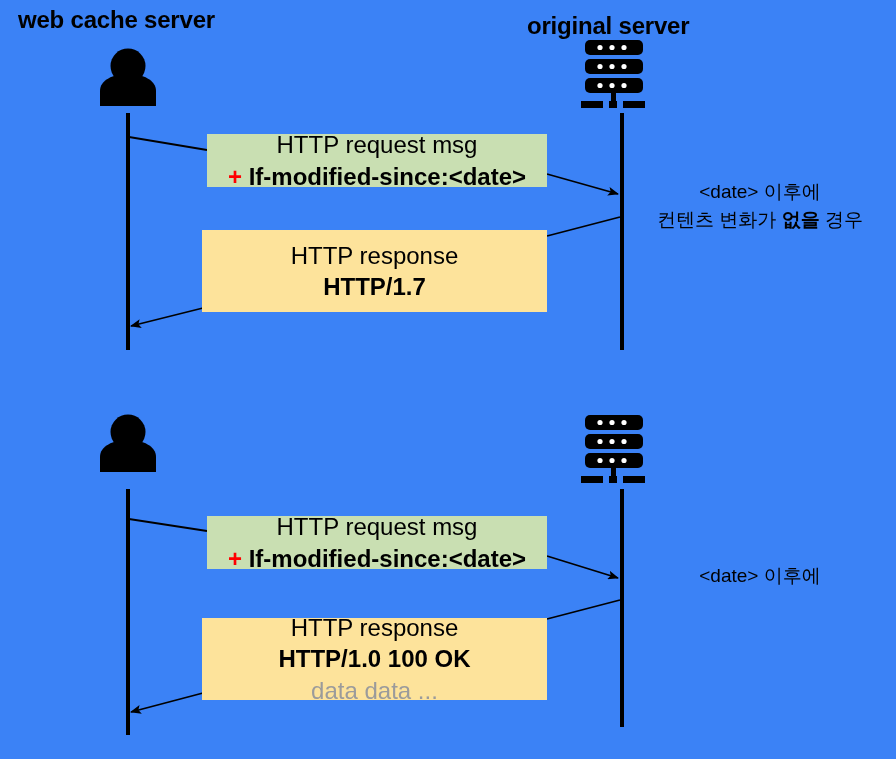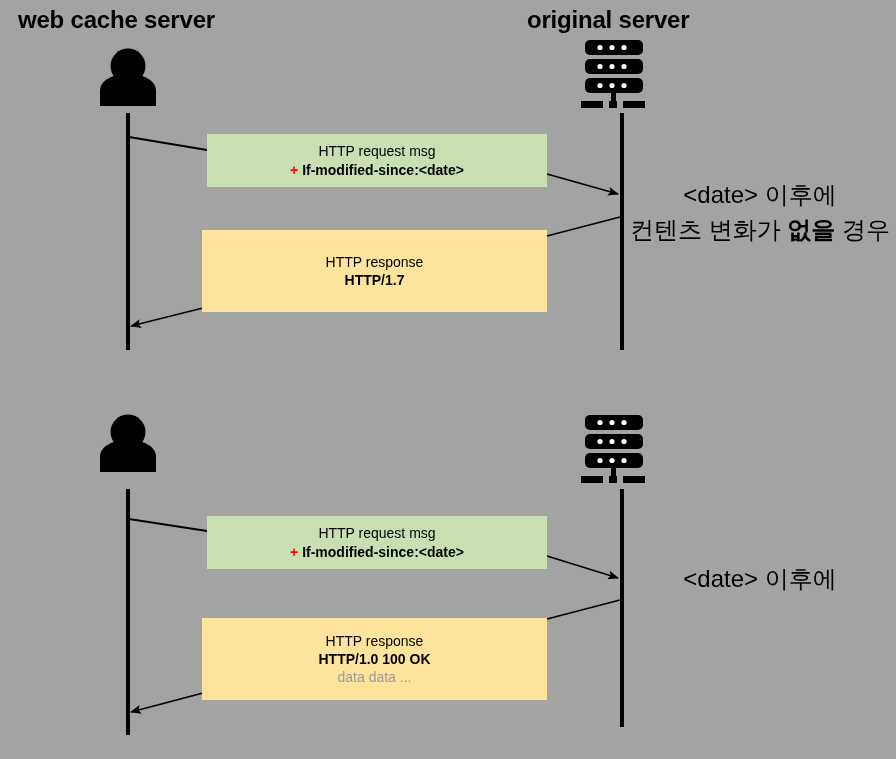--- a/index.html
+++ b/index.html
@@ -7,21 +7,21 @@
     padding: 0;
     background: #ffffff;
   }
   body {
     font-family: "Liberation Sans", sans-serif;
   }
   #stage {
     position: relative;
     width: 896px;
     height: 759px;
-    background: #a3a3a3;
+    background: #3b82f6;
     overflow: hidden;
   }
   svg.layer {
     position: absolute;
     left: 0;
     top: 0;
     width: 896px;
     height: 759px;
     pointer-events: none;
   }
@@ -39,43 +39,43 @@
     display: flex;
     flex-direction: column;
     align-items: center;
     justify-content: center;
     text-align: center;
     color: #000000;
     line-height: 1.30;
   }
   .msgbox .ln {
     white-space: nowrap;
-    font-size: 14px;
+    font-size: 24px;
   }
   .msgbox .ln.b { font-weight: bold; text-align: right; }
   .msgbox .ln.grey { color: #9b9b9b; font-weight: normal; }
   .plus { color: #ff0000; font-weight: bold; }
   .note {
     position: absolute;
     text-align: center;
-    font-size: 24px;
+    font-size: 19px;
     color: #000000;
     line-height: 1.45;
     white-space: nowrap;
   }
   .note b { font-weight: bold; }
 </style>
 </head>
 <body>
 
 <div id="stage">
 
   <div class="hdr" style="left:18px; top:6px;">web cache server</div>
 
-  <div class="hdr" style="left:527px; top:6px;text-align:center;">original server</div>
+  <div class="hdr" style="left:527px; top:12px;text-align:center;">original server</div>
 
   <svg class="layer" viewBox="0 0 896 759" xmlns="http://www.w3.org/2000/svg">
     <defs>
       <marker id="ah" markerWidth="11" markerHeight="9" refX="10" refY="4.5" orient="auto" markerUnits="userSpaceOnUse">
         <path d="M0,0 L11,4.5 L0,9 L2.4,4.5 Z" fill="#000000"></path>
       </marker>
     </defs>
 
     <g>
       <circle cx="128" cy="66" r="17.5" fill="#000000"></circle>

